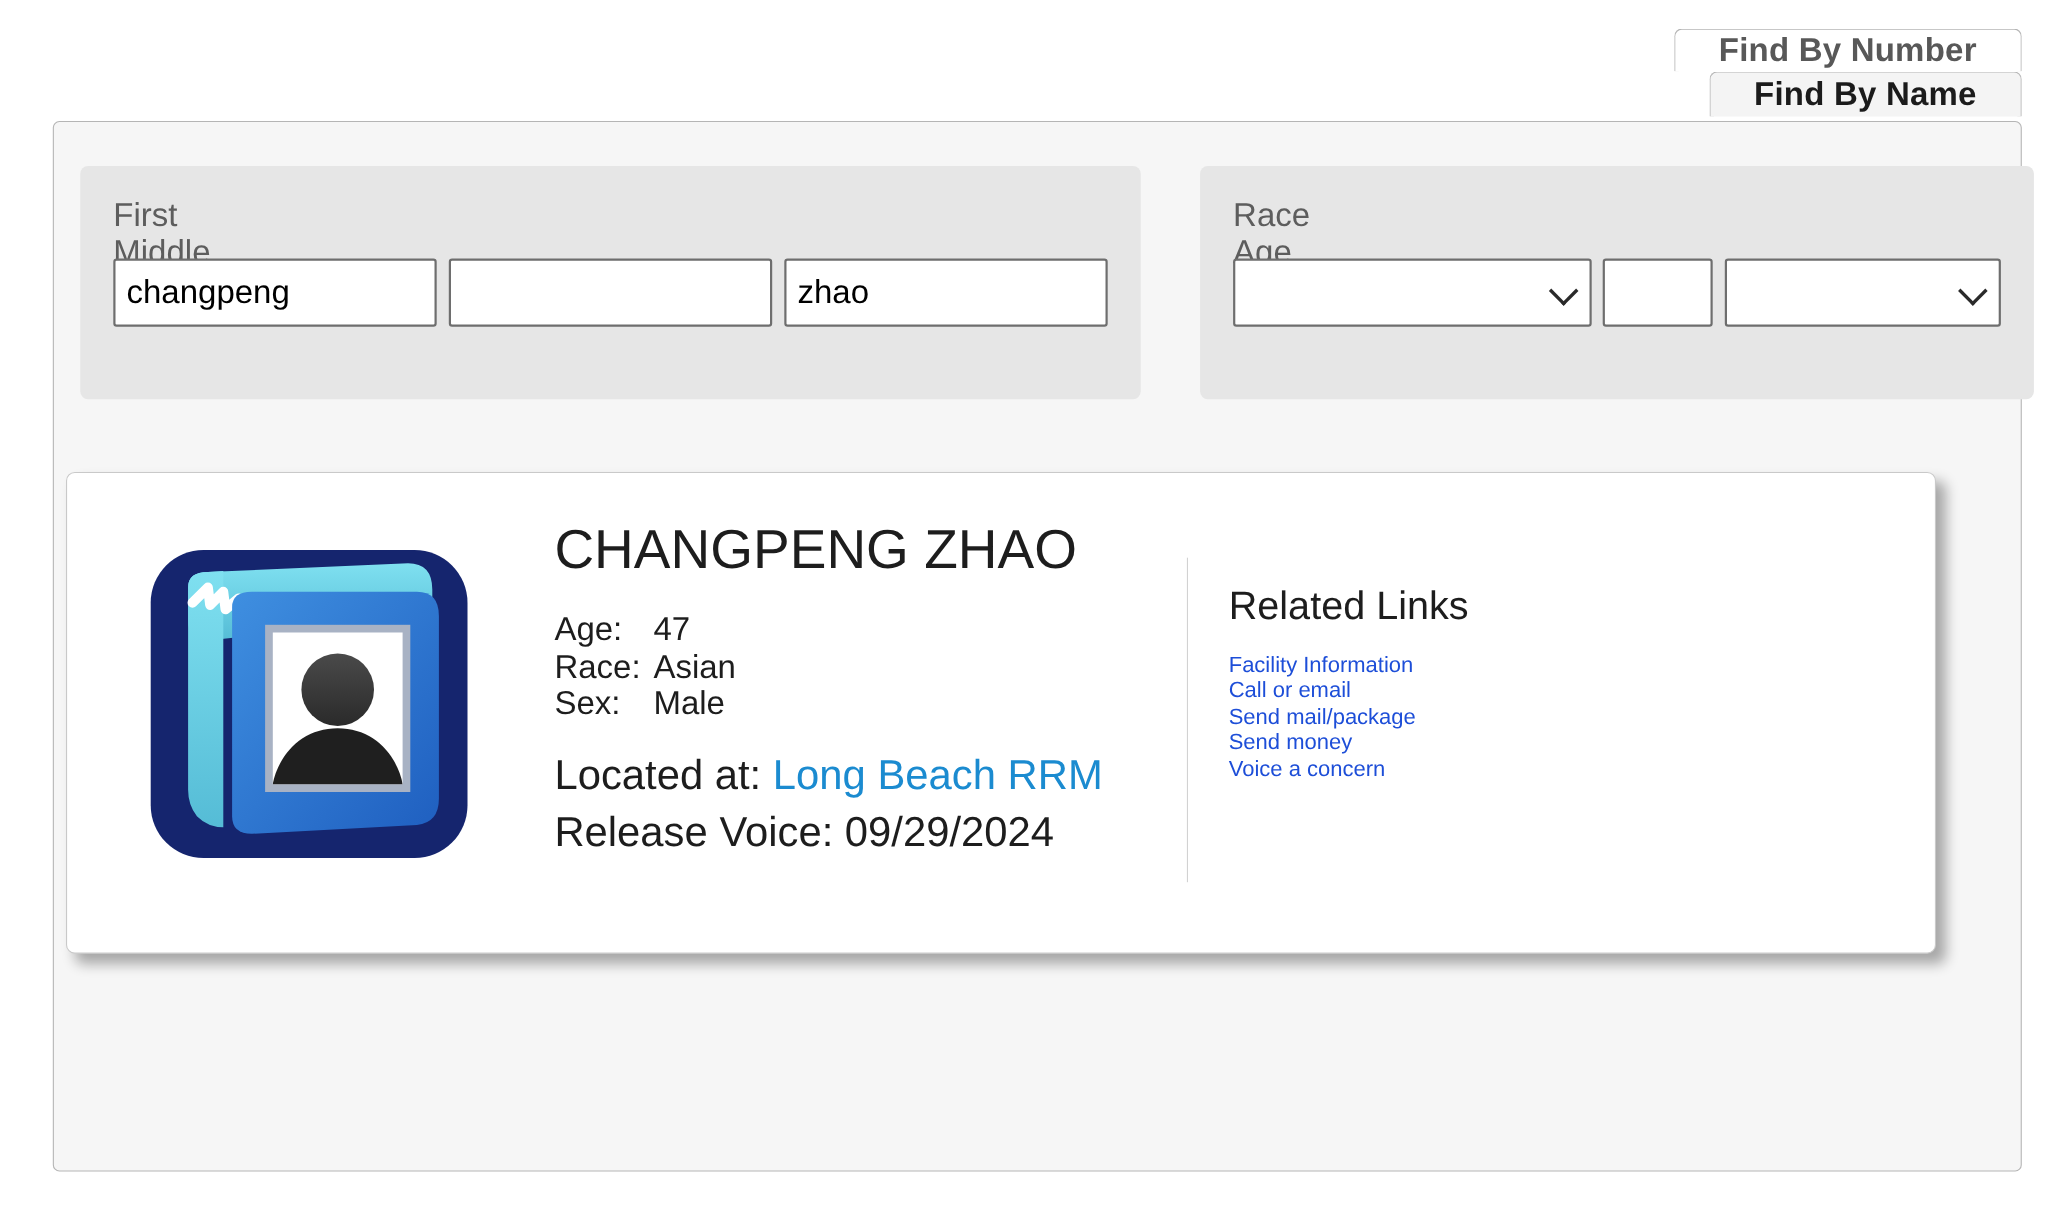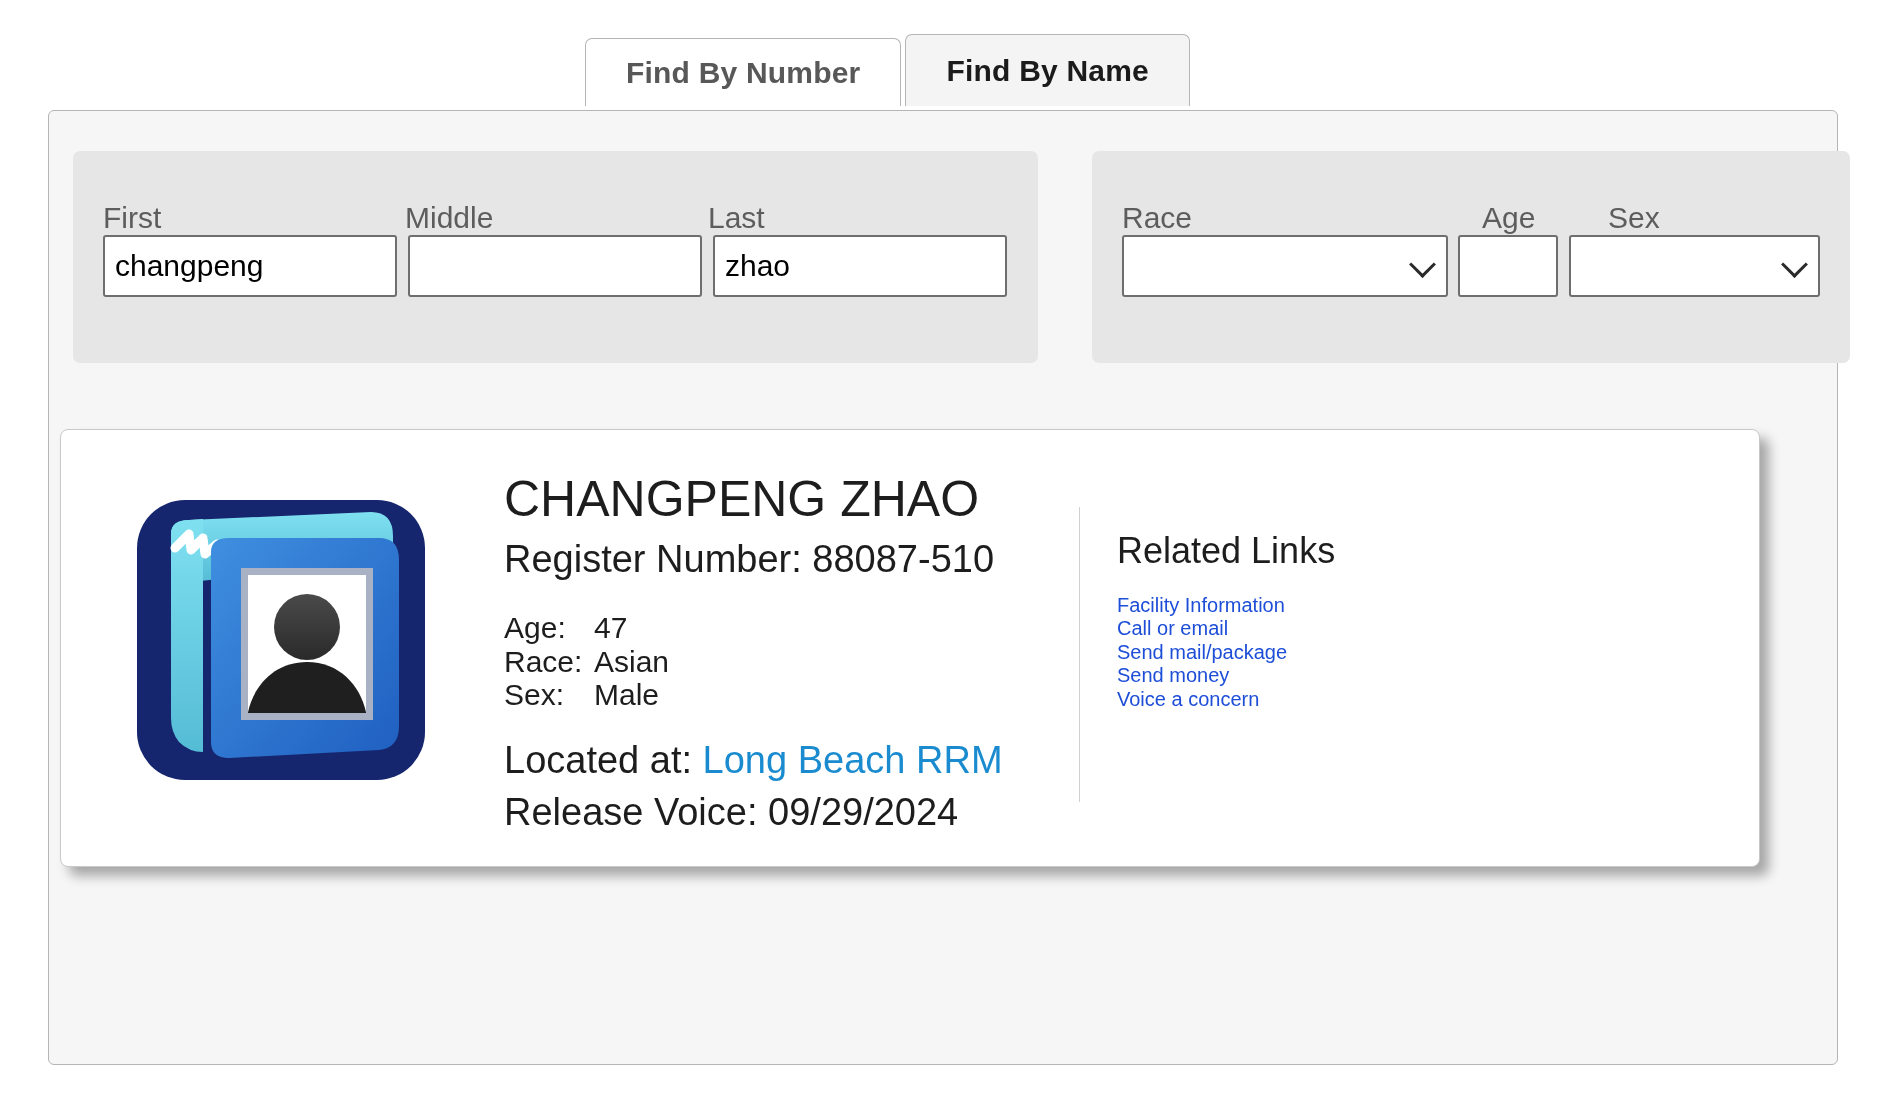--- a/index.html
+++ b/index.html
@@ -19,20 +19,21 @@
   
   .tabstrip {
     position: absolute;
     left: 48px;
     top: 26px;
     width: 1790px;
     height: 80px;
     display: flex;
     align-items: flex-end;
     z-index: 5;
+    flex-direction: column;
   }
   .tab {
     height: 68px;
     box-sizing: border-box;
     display: flex;
     align-items: center;
     justify-content: center;
     padding: 0 40px;
     border: 1px solid #b5b5b5;
     border-bottom: none;
@@ -88,21 +89,22 @@
     padding: 28px 30px 30px 30px;
   }
   .fieldset.names { width: 970px; }
   .fieldset.demo  { width: 758px; margin-left: 40px; }
 
   .fieldlabels {
     display: flex;
     font-size: 30px;
     color: #5d5d5d;
     height: 56px;
-    align-items: flex-end;
+    align-items: flex-start;
+    flex-direction: column;
   }
   .fieldinputs { display: flex; }
 
   .lab-first  { width: 302px; }
   .lab-middle { width: 303px; }
   .lab-last   { width: 300px; }
   .lab-race   { width: 360px; }
   .lab-age    { width: 126px; }
   .lab-sex    { width: 120px; }
 
@@ -383,23 +385,20 @@
           <rect x="117" y="85" width="118" height="138"></rect>
         </clipPath>
       <g clip-path="url(#clipPhoto)">
         <circle cx="176" cy="137" r="33" fill="url(#gHead)"></circle>
         <path d="M176 172 C142 172 120 198 116 228 L236 228 C232 198 210 172 176 172 Z" fill="#1f1f1f"></path>
       </g>
     </svg>
 
     <div class="details">
       <div class="personname">CHANGPENG ZHAO</div>
-      <div class="regnum">
-        <span>Register Number: </span><span>88087-510</span>
-      </div>
 
       <div class="attrs">
         <div class="row">
           <div class="k">Age:</div>
           <div class="v">47</div>
         </div>
         <div class="row">
           <div class="k">Race:</div>
           <div class="v">Asian</div>
         </div>

